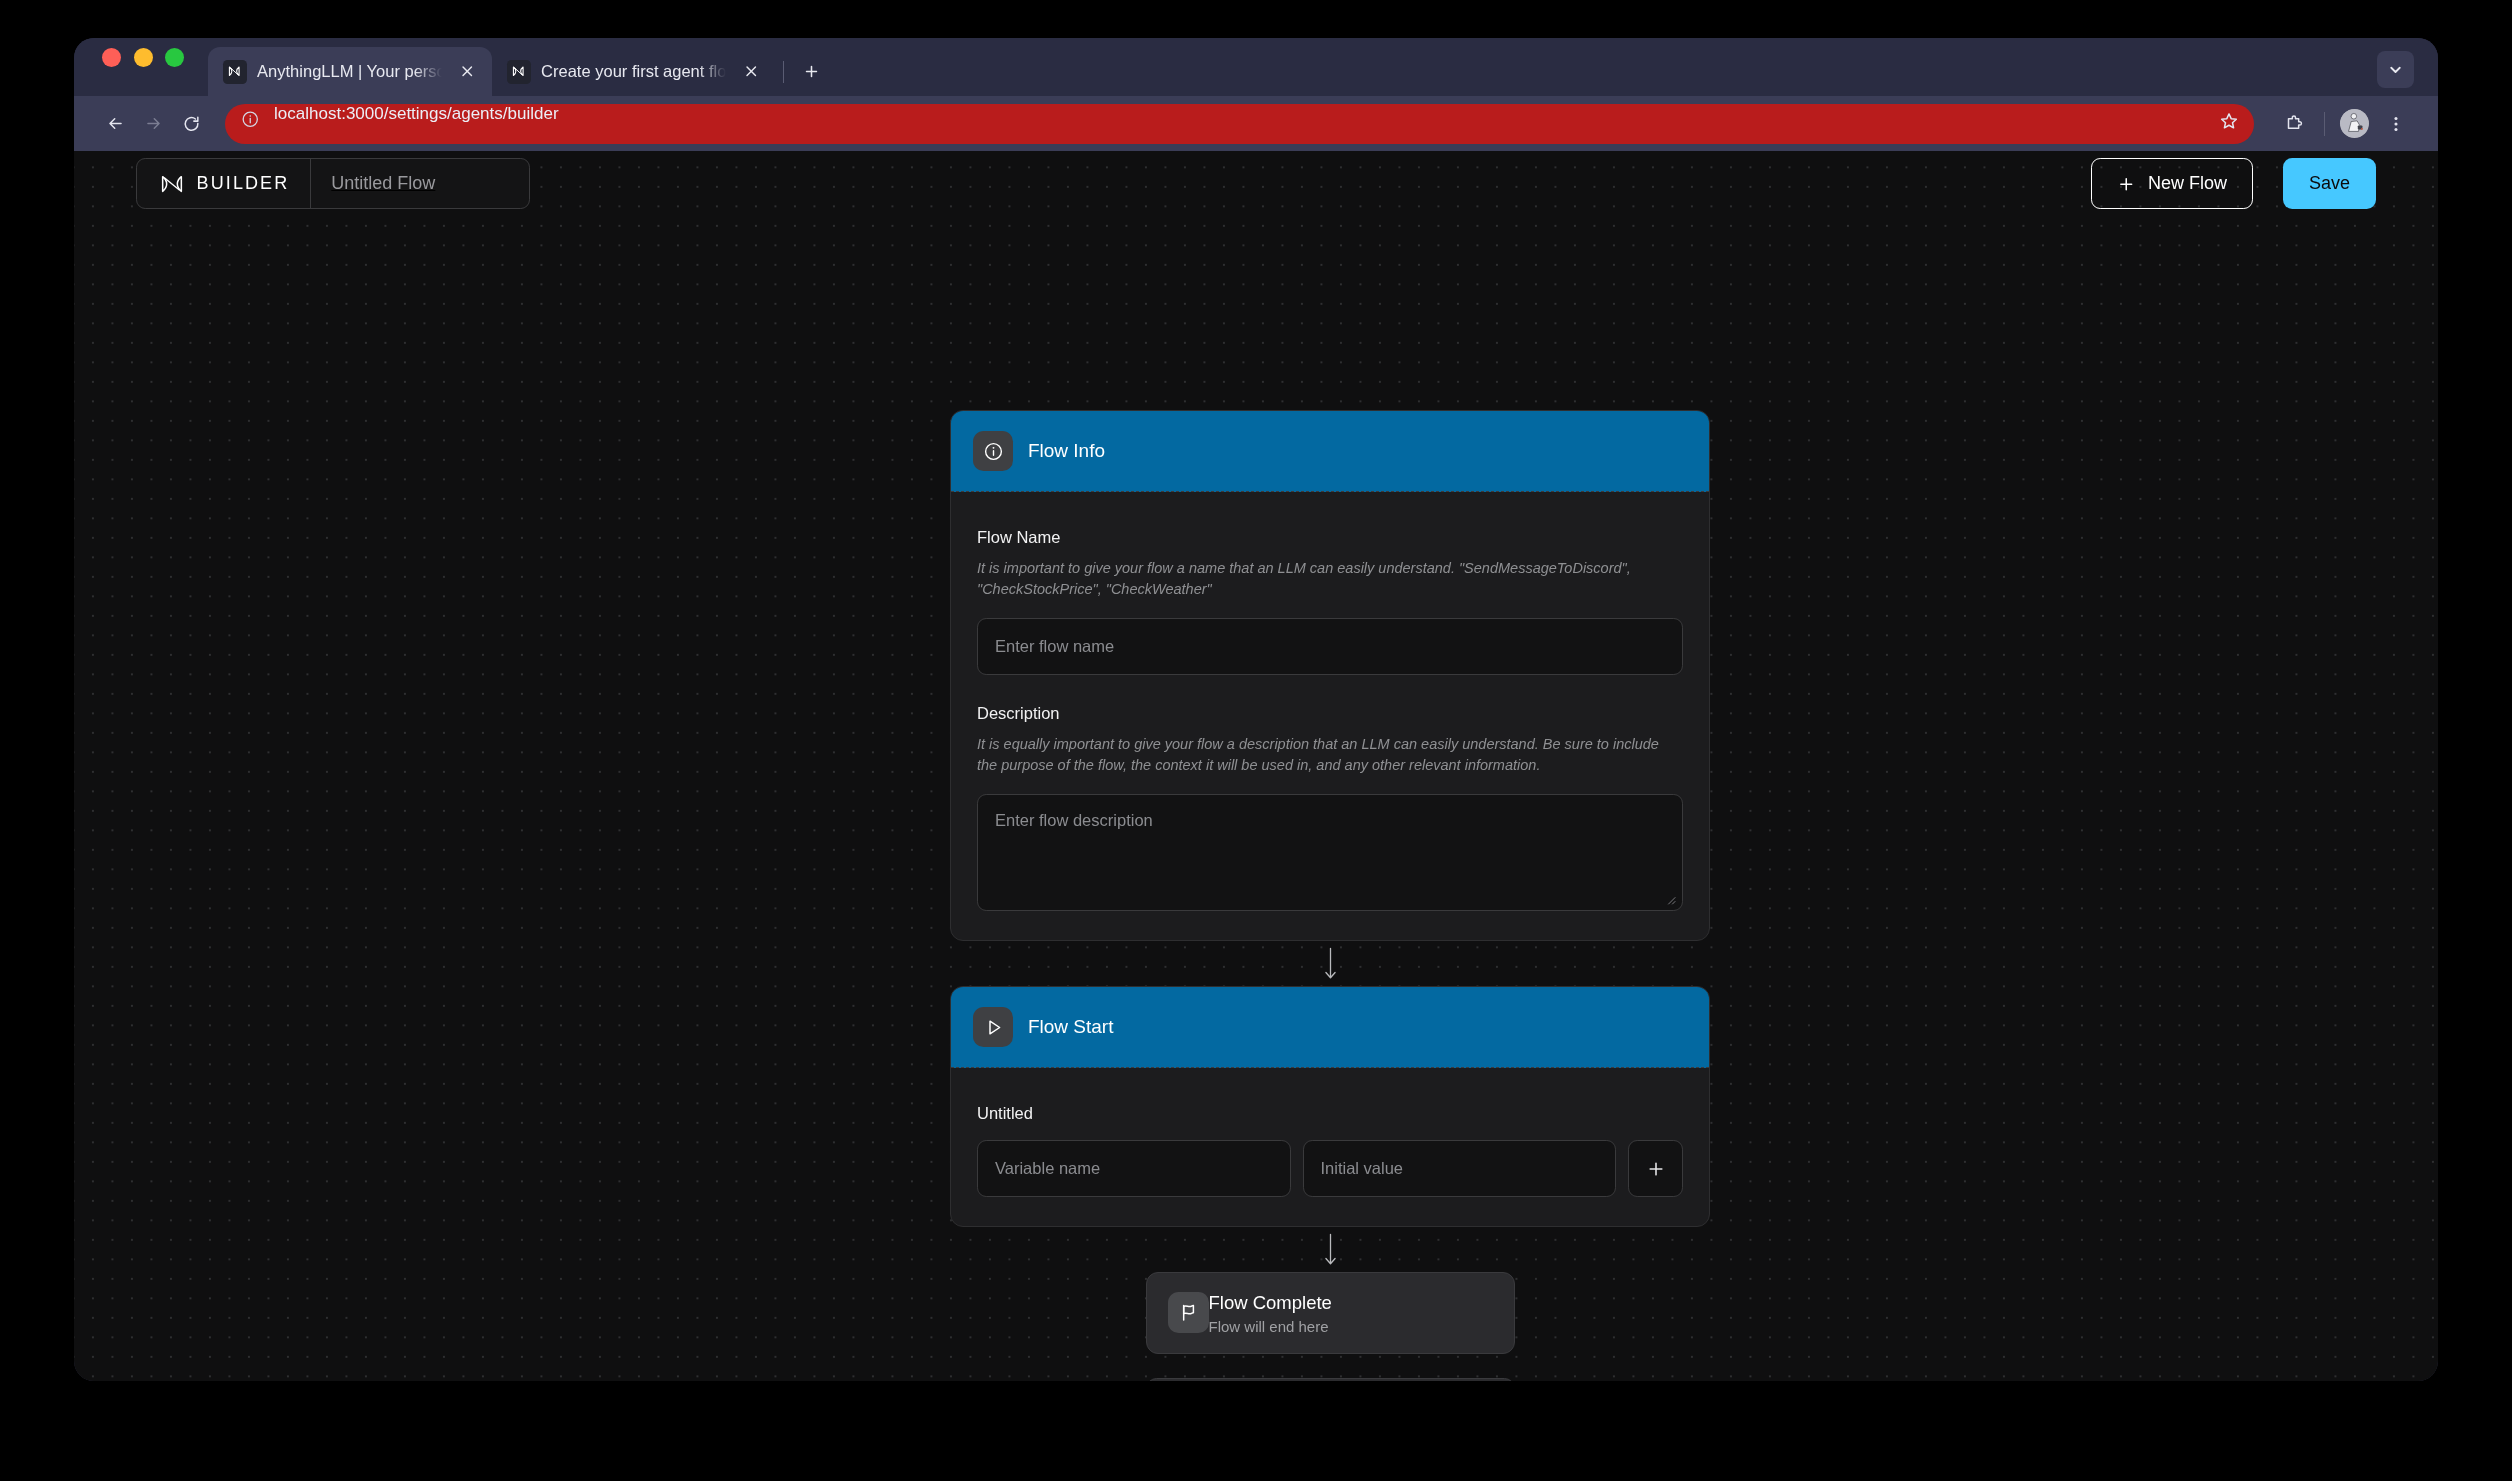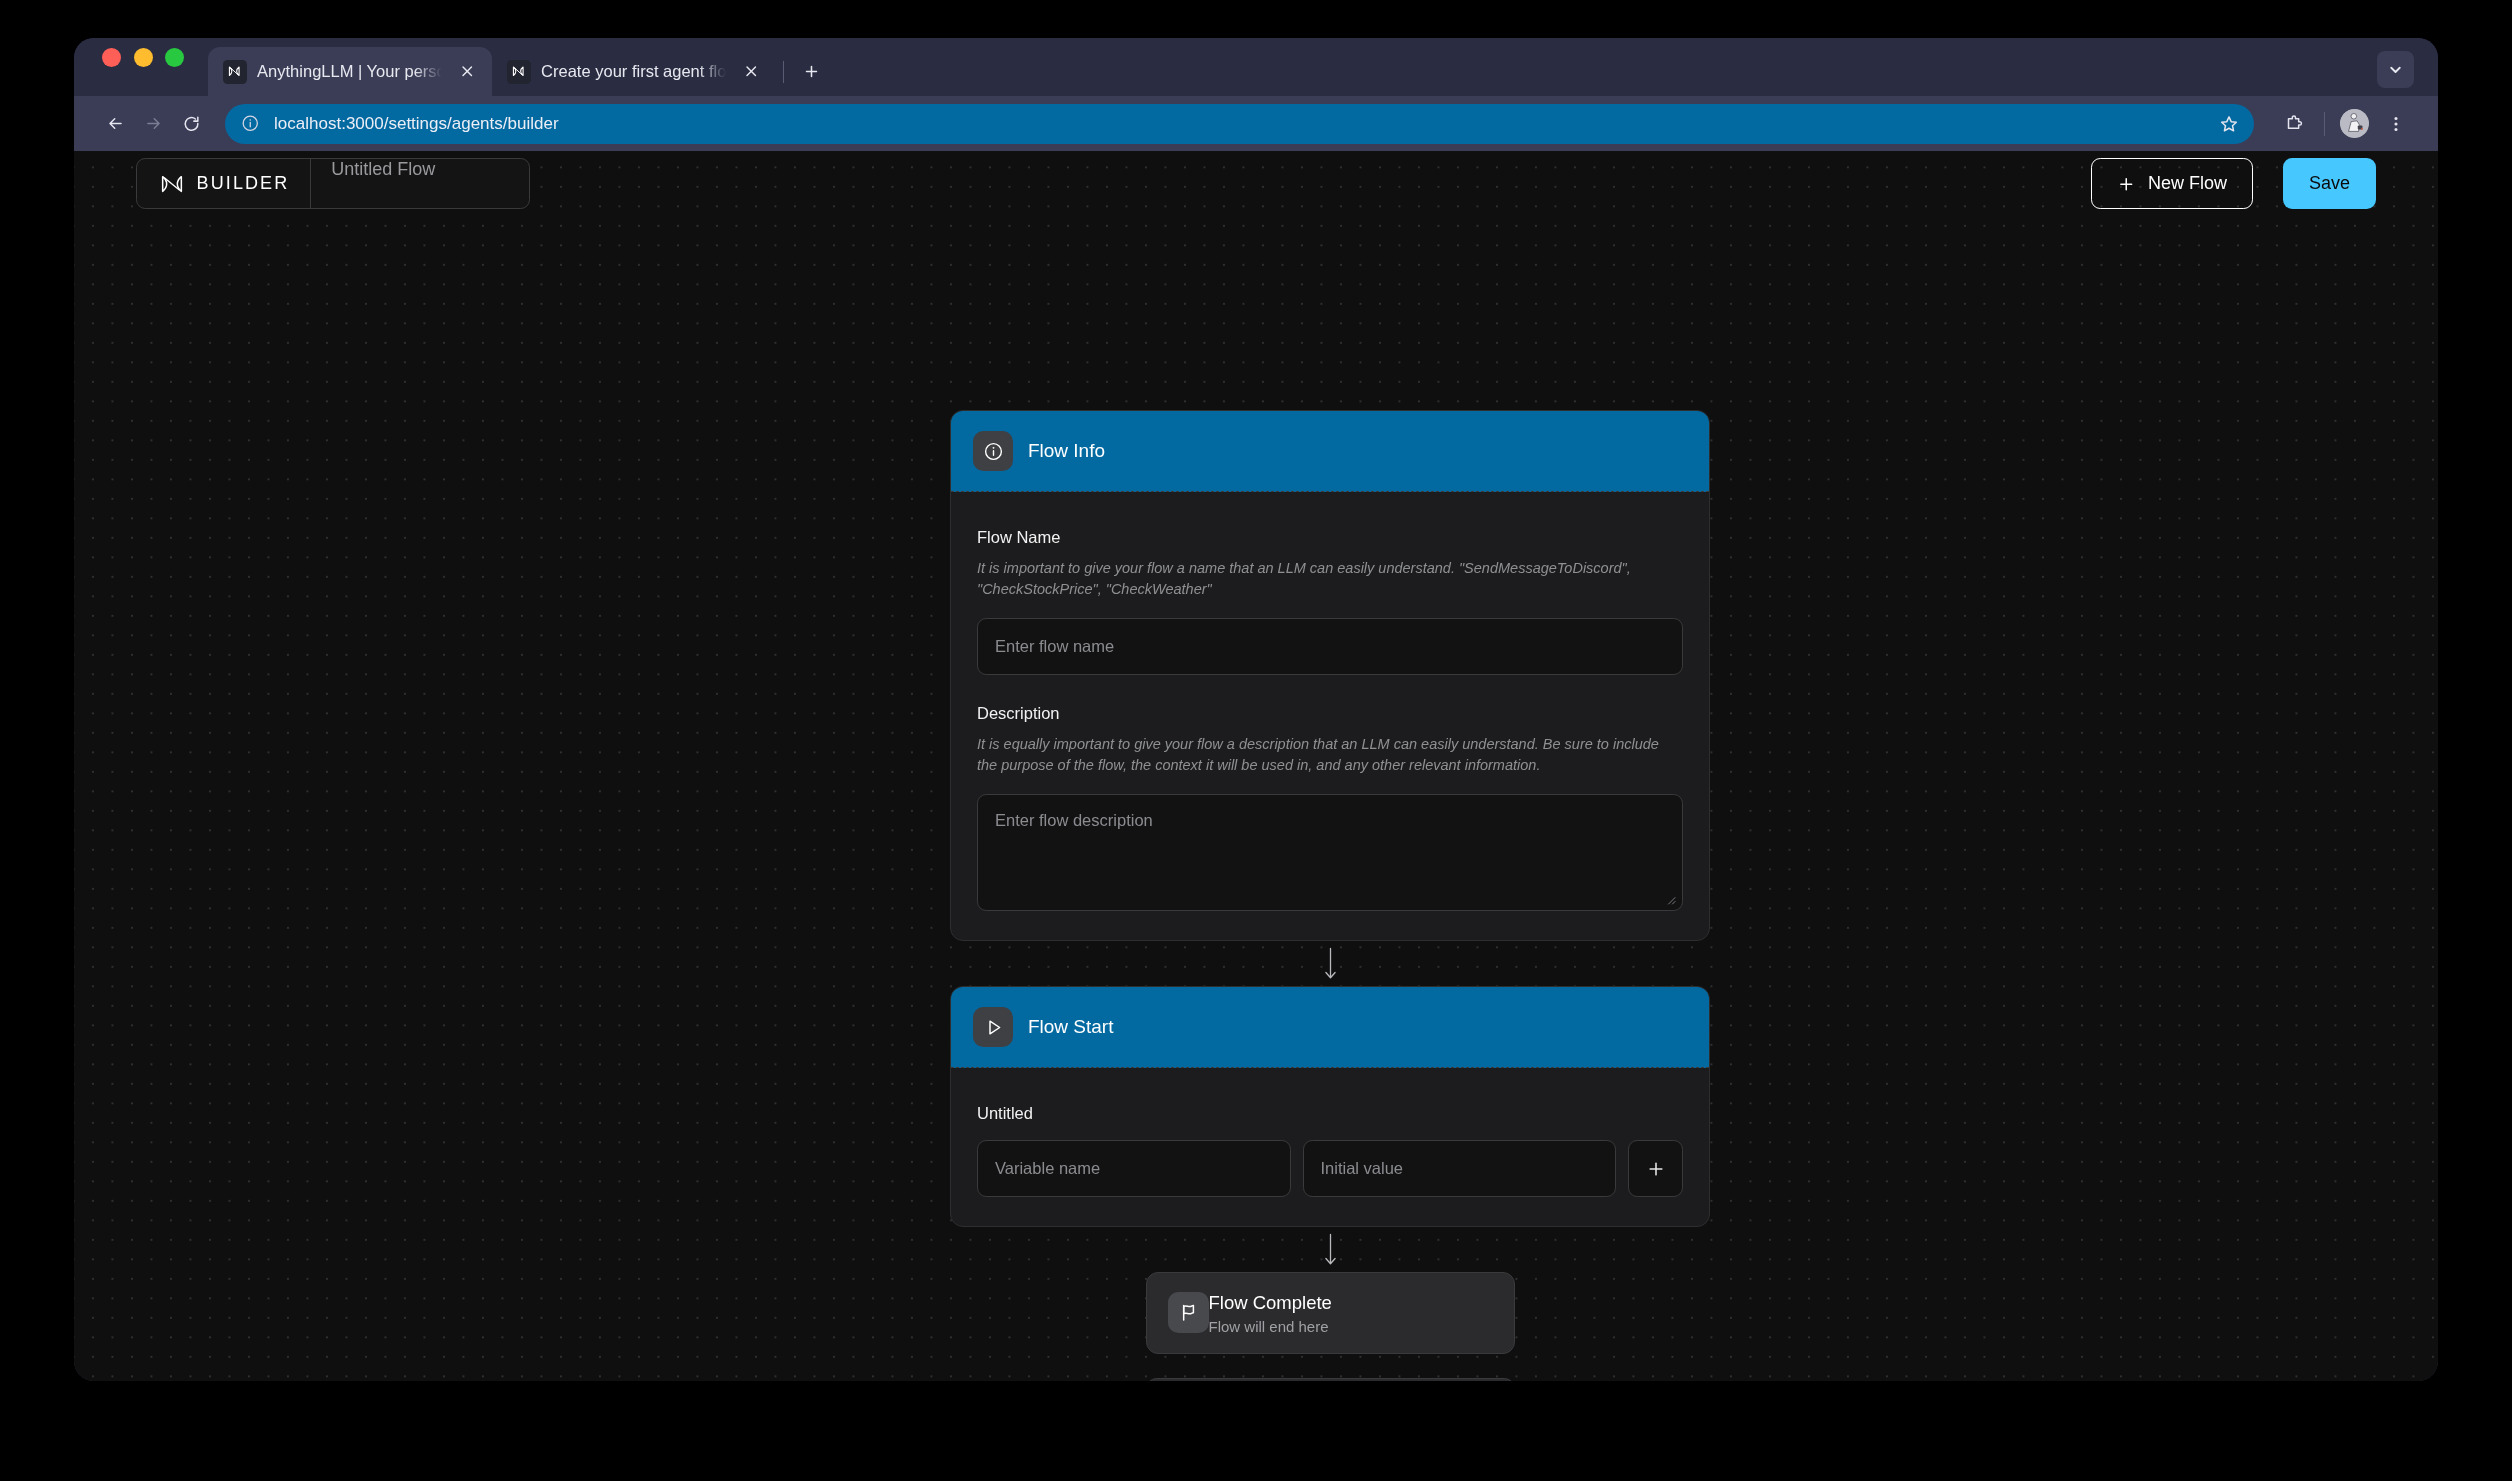--- a/index.html
+++ b/index.html
@@ -105,23 +105,23 @@
     width: 38px; height: 38px;
     display: flex; align-items: center; justify-content: center;
     color: #e4e5ef; border-radius: 50%;
     flex: none;
   }
   .nav-btn svg { width: 19px; height: 19px; }
   .nav-btn.disabled { color: #7b7d92; }
   .omnibox {
     flex: 1 1 auto;
     height: 40px;
-    background: #0369a1;
+    background: #b91c1c;
     border-radius: 20px;
-    display: flex; align-items: center;
+    display: flex; align-items: flex-start;
     margin-left: 14.5px; margin-right: 18.5px;
     padding-left: 6.6px;
   }
   .omni-info {
     width: 32px; height: 32px; margin-left: 2.6px;
     display: flex; align-items: center; justify-content: center;
     color: #d4d5e2; flex: none;
   }
   .omni-info svg { width: 18.5px; height: 18.5px; }
   .omni-url {
@@ -177,21 +177,21 @@
   .builder-brand {
     display: flex; align-items: center; gap: 10.6px;
     padding: 0 21px;
   }
   .builder-logo { width: 28px; height: 20px; color: #ffffff; flex: none; }
   .builder-logo svg { width: 28px; height: 20px; display: block; }
   .builder-text {
     font-size: 18px; letter-spacing: 2.1px; color: #ffffff; font-weight: 400;
   }
   .builder-sep { width: 1px; background: #3a3a3c; }
-  .flow-title-wrap { display: flex; align-items: flex-start; padding: 0 20px; min-width: 218px; }
+  .flow-title-wrap { display: flex; align-items: center; padding: 0 20px; min-width: 218px; text-decoration: underline; }
   .flow-title { font-size: 18px; color: #9a9a9e; }
 
   .topbar-right {
     position: absolute; right: 0; top: 0;
     display: flex; gap: 30px;
   }
   .btn-newflow {
     display: flex; align-items: center; gap: 12px;
     height: 51px; padding: 0 25px;
     border: 1px solid #ffffff;

